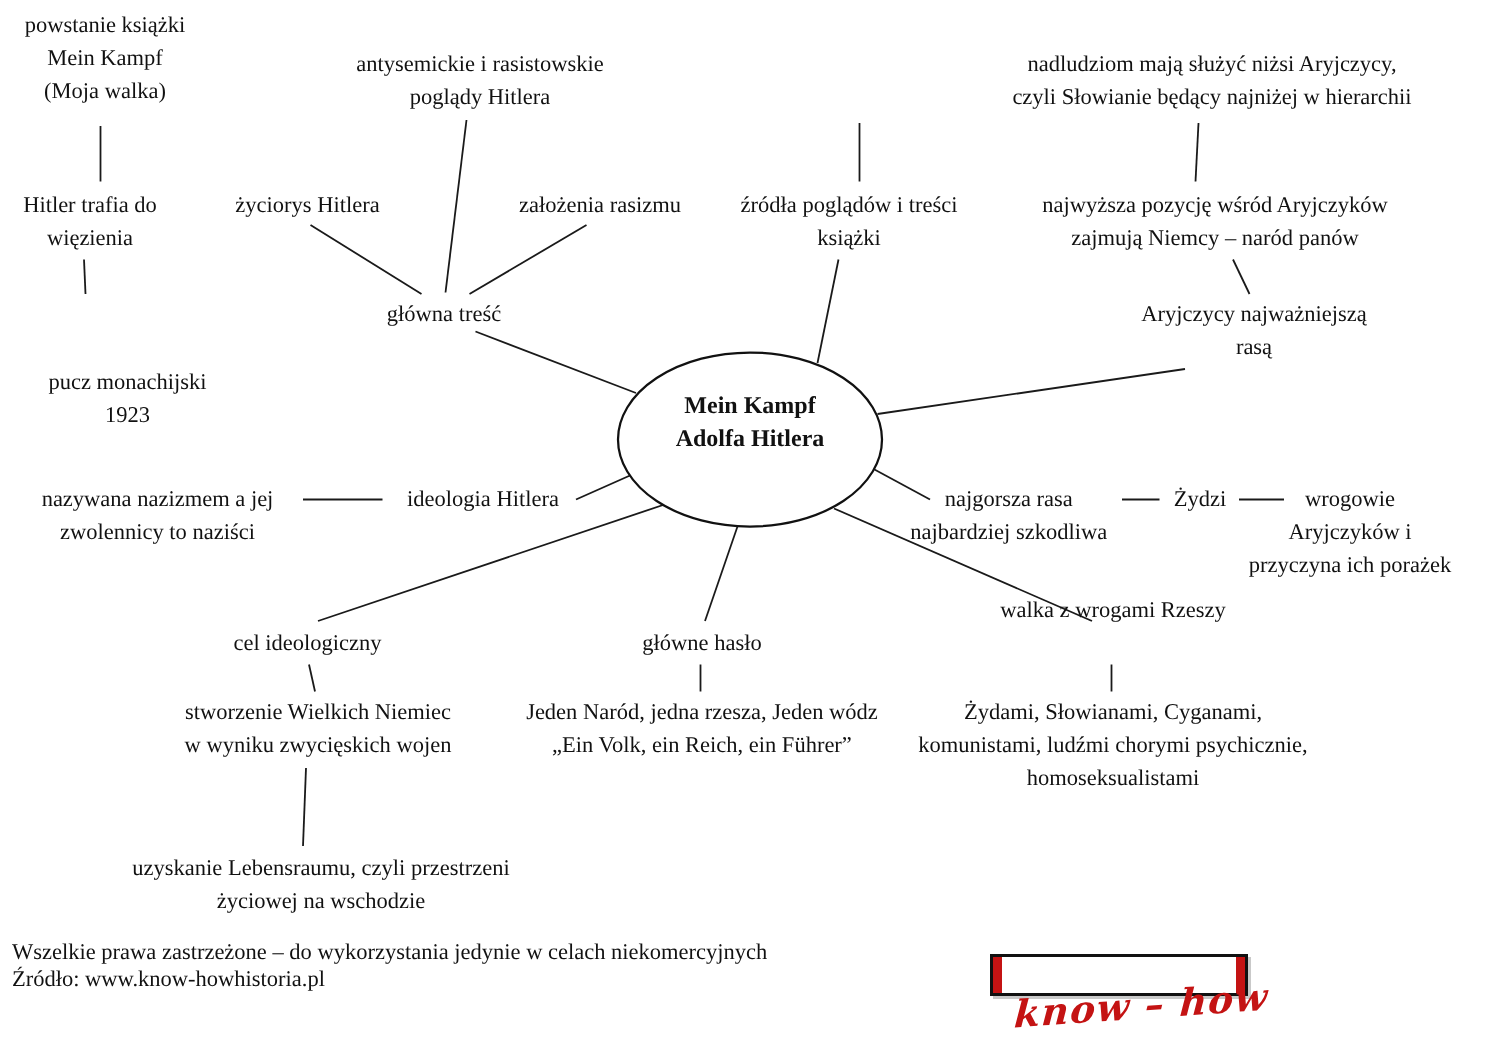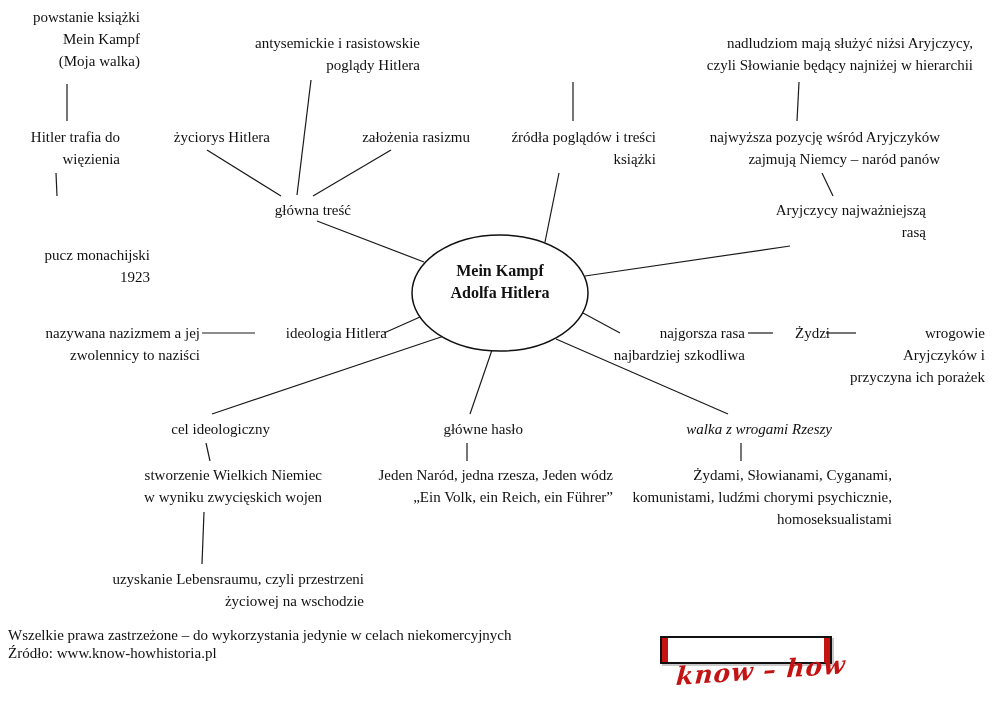--- a/index.html
+++ b/index.html
@@ -2,21 +2,21 @@
 <html><head>
 <meta charset="utf-8">
 <style>
   html,body { margin:0; padding:0; background:#ffffff; }
   .canvas {
     position:relative; width:992px; height:702px; background:#ffffff;
     font-family:"Liberation Serif", serif; color:#111; overflow:hidden;
   }
   .lines { position:absolute; left:0; top:0; }
   .node {
-    position:absolute; font-size:15px; line-height:22px; text-align:right;
+    position:absolute; font-size:15px; line-height:22px; text-align:center;
     white-space:pre-line; color:#111;
   }
   .center-title {
     position:absolute; left:412px; top:260px; width:176px;
     font-size:16px; line-height:22px; font-weight:bold; text-align:center;
     white-space:pre-line;
   }
   .footer-line { position:absolute; font-size:15px; line-height:18px; white-space:pre; }
   .footer-source { font-weight:normal; }
   .logo-box {
@@ -100,21 +100,21 @@
   <div class="node" style="left:257px; top:322px; width:130px;">ideologia Hitlera</div>
   <div class="node" style="left:600px; top:322px; width:145px;">najgorsza rasa
 najbardziej szkodliwa</div>
   <div class="node" style="left:770px; top:322px; width:60px;">Żydzi</div>
   <div class="node" style="left:815px; top:322px; width:170px;">wrogowie
 Aryjczyków i
 przyczyna ich porażek</div>
 
   <div class="node" style="left:140px; top:418px; width:130px;">cel ideologiczny</div>
   <div class="node" style="left:413px; top:418px; width:110px;">główne hasło</div>
-  <div class="node" style="left:652px; top:418px; width:180px;font-style:italic;">walka z wrogami Rzeszy</div>
+  <div class="node" style="left:652px; top:396px; width:180px;">walka z wrogami Rzeszy</div>
 
   <div class="node" style="left:102px; top:464px; width:220px;">stworzenie Wielkich Niemiec
 w wyniku zwycięskich wojen</div>
   <div class="node" style="left:323px; top:464px; width:290px;">Jeden Naród, jedna rzesza, Jeden wódz
 „Ein Volk, ein Reich, ein Führer”</div>
   <div class="node" style="left:592px; top:464px; width:300px;">Żydami, Słowianami, Cyganami,
 komunistami, ludźmi chorymi psychicznie,
 homoseksualistami</div>
 
   <div class="node" style="left:64px;  top:568px; width:300px;">uzyskanie Lebensraumu, czyli przestrzeni

